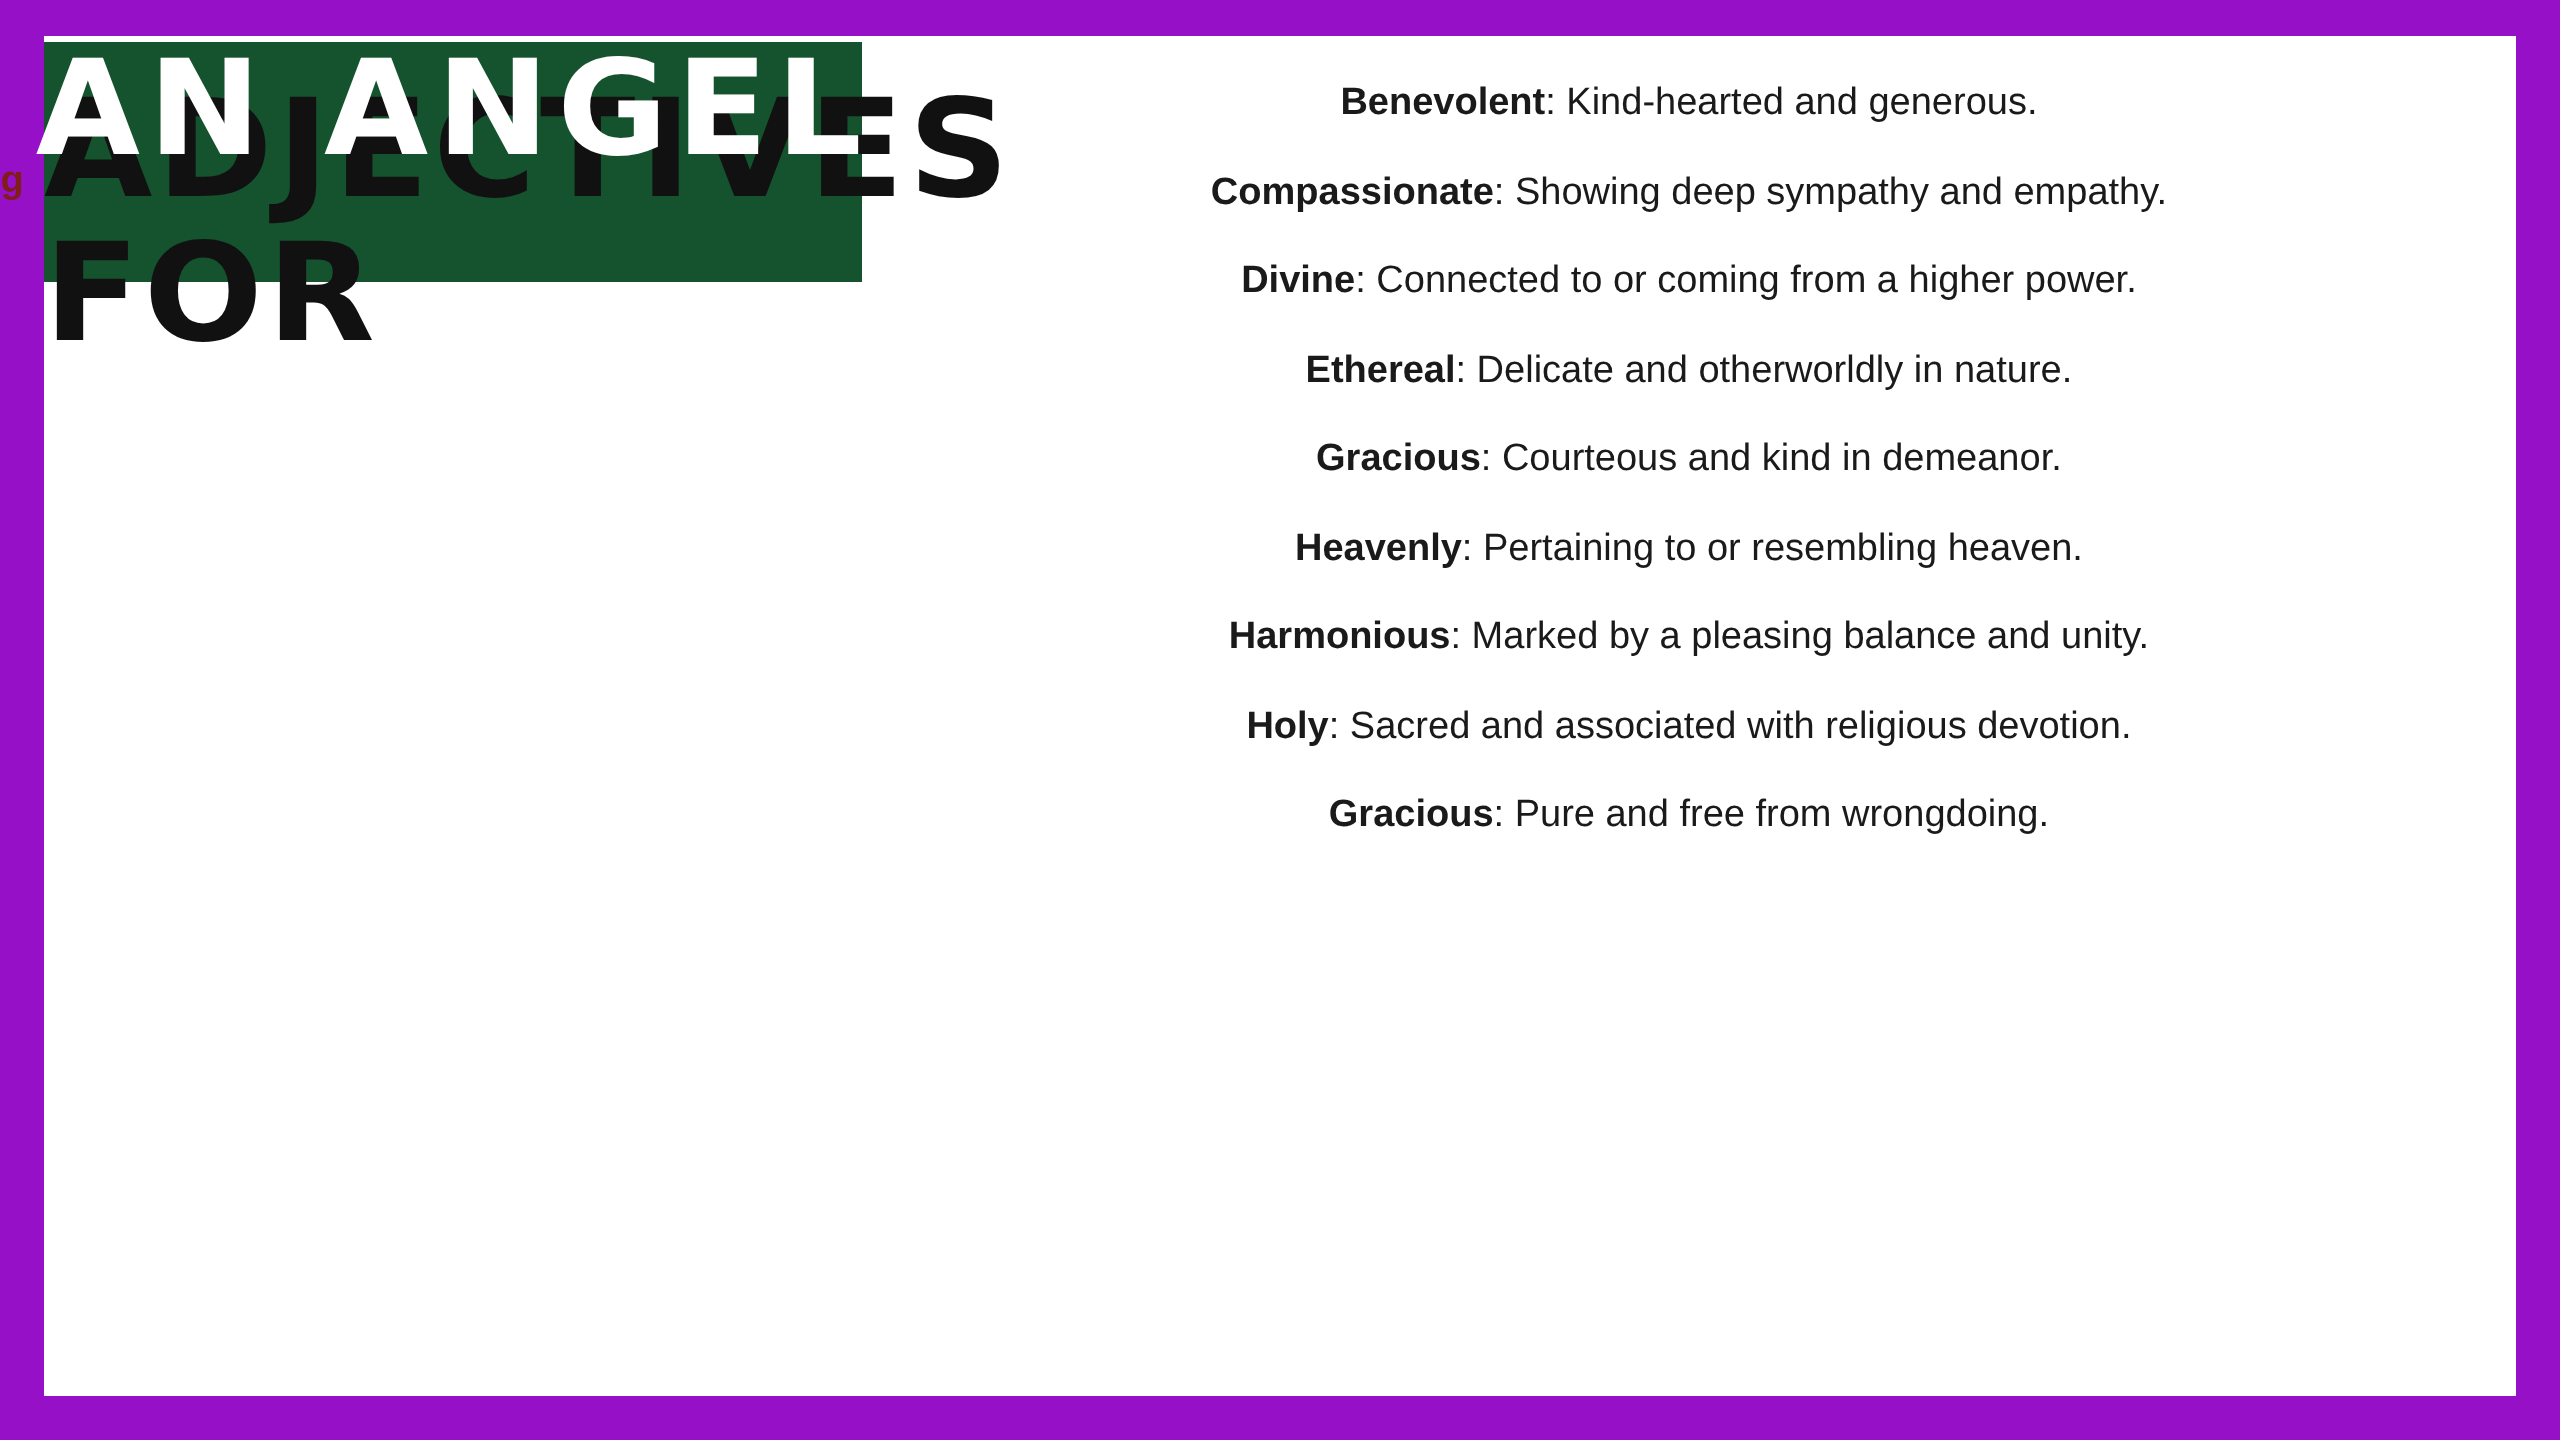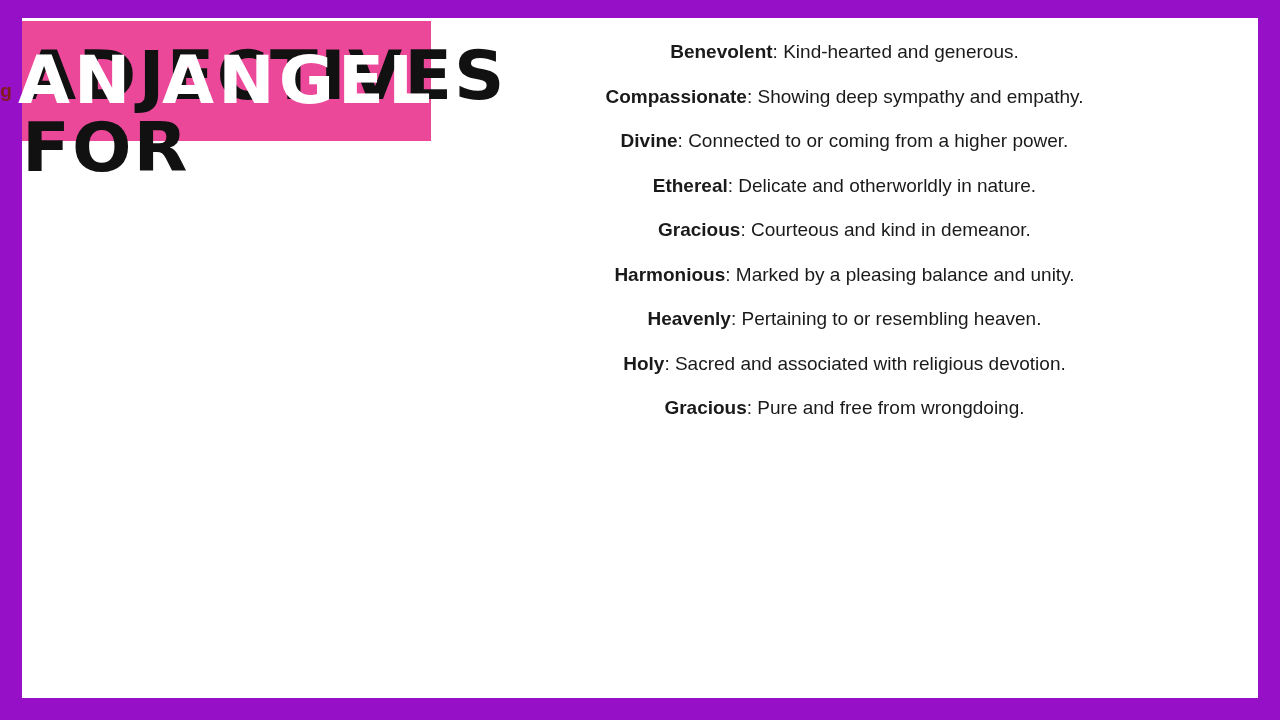--- a/index.html
+++ b/index.html
@@ -64,25 +64,24 @@
     font-weight: bold;
     font-size: 19px;
     color: #7f1d1d;
     letter-spacing: 0.2px;
   }
 
   
   .banner {
     flex: 0 0 auto;
     height: 120px;
-    background: #ec4899;
+    background: #14532d;
     border-top: 3px solid #ffffff;
     border-bottom: 3px solid #ffffff;
     display: flex;
-    align-items: center;
     justify-content: center;
   }
 
   .banner-text {
     font-family: "DejaVu Sans", sans-serif;
     font-weight: bold;
     font-size: 66px;
     line-height: 68px;
     color: #ffffff;
     letter-spacing: 4px;
@@ -139,24 +138,24 @@
       <div class="entry">
         <span class="word">Divine</span><span class="def">: Connected to or coming from a higher power.</span>
       </div>
       <div class="entry">
         <span class="word">Ethereal</span><span class="def">: Delicate and otherworldly in nature.</span>
       </div>
       <div class="entry">
         <span class="word">Gracious</span><span class="def">: Courteous and kind in demeanor.</span>
       </div>
       <div class="entry">
-        <span class="word">Harmonious</span><span class="def">: Marked by a pleasing balance and unity.</span>
+        <span class="word">Heavenly</span><span class="def">: Pertaining to or resembling heaven.</span>
       </div>
       <div class="entry">
-        <span class="word">Heavenly</span><span class="def">: Pertaining to or resembling heaven.</span>
+        <span class="word">Harmonious</span><span class="def">: Marked by a pleasing balance and unity.</span>
       </div>
       <div class="entry">
         <span class="word">Holy</span><span class="def">: Sacred and associated with religious devotion.</span>
       </div>
       <div class="entry">
         <span class="word">Gracious</span><span class="def">: Pure and free from wrongdoing.</span>
       </div>
     </div>
 
   </div>

